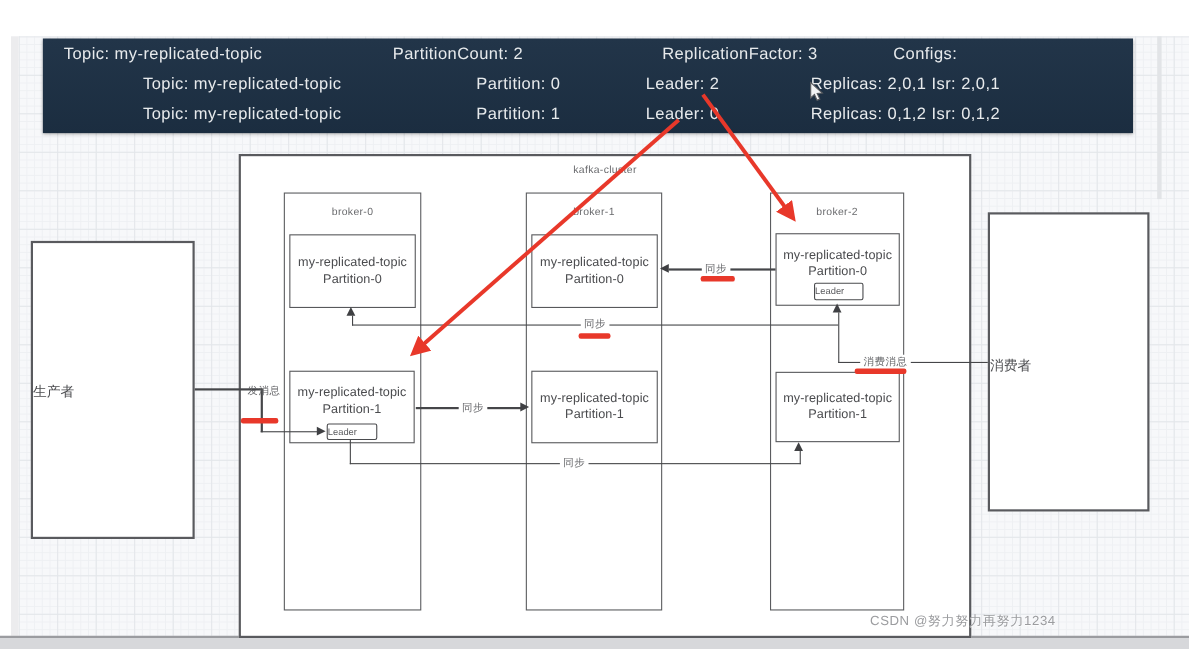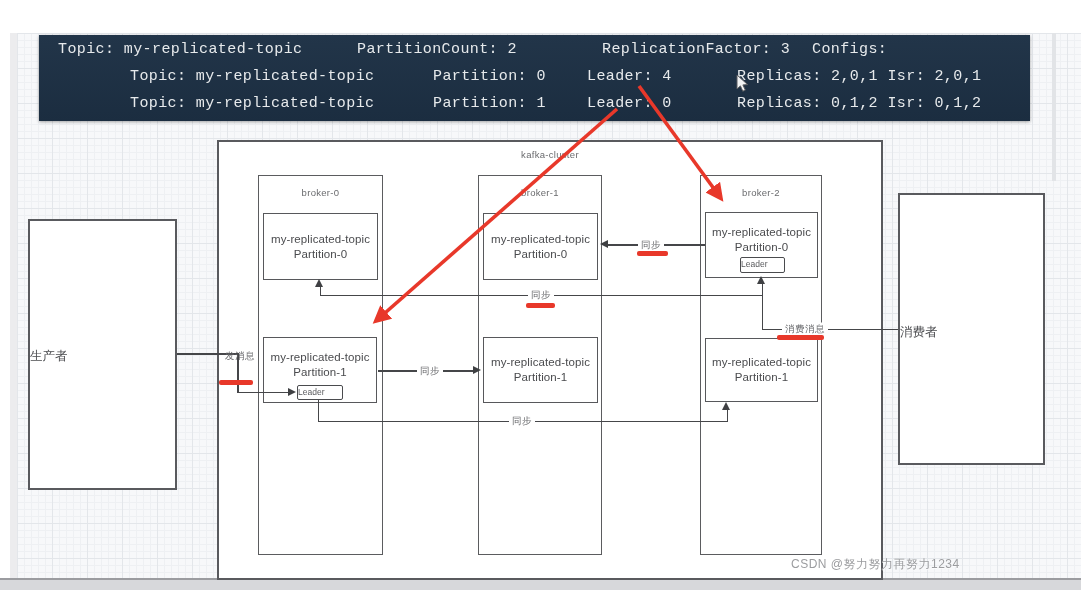--- a/index.html
+++ b/index.html
@@ -17,21 +17,21 @@
       linear-gradient(90deg,#eef0f3 1px, transparent 1px);
     background-size:35px 35px,35px 35px,7px 7px,7px 7px;
   }
   .page-edge-strip { position:absolute; left:10px; top:33px; width:7px; height:545px; background:#ececee; }
   .right-line { position:absolute; left:1052px; top:33px; width:4px; height:148px; background:#e2e4e7; }
   .bottom-band { position:absolute; left:0; top:578px; width:1081px; height:12px; background:#d7d8db; border-top:2px solid #9b9ca0; }
 
   
   .terminal { position:absolute; left:39px; top:35px; width:991px; height:86px;
     background:linear-gradient(180deg,#223549 0%,#1b2d40 100%); box-shadow:0 1px 3px rgba(0,0,0,.35); }
-  .tcell { position:absolute; white-space:pre; font-family:Liberation Mono, monospace;
+  .tcell { position:absolute; white-space:pre; font-family:Liberation Sans, sans-serif;
     font-size:15px; letter-spacing:.4px; color:#e7eaec; }
 
   
   .bigbox { position:absolute; background:#ffffff; border:2px solid #595a5e; }
   .bigbox-label { position:absolute; left:0; right:0; text-align:left; color:#4c4d50; }
   .cluster-label { position:absolute; left:0; right:0; top:7px; text-align:center; font-size:9.5px; color:#6a6b6e; letter-spacing:.3px; }
   .broker { position:absolute; background:#ffffff; border:1.5px solid #5b5c5f; }
   .broker-label { position:absolute; left:0; right:0; top:11px; text-align:center; font-size:9.5px; color:#6a6b6e; letter-spacing:.3px; }
   .pbox { position:absolute; background:#ffffff; border:1.5px solid #57585b; }
   .ptxt { position:absolute; left:0; right:0; top:50%; transform:translateY(-50%);
@@ -66,21 +66,21 @@
   <div class="bottom-band"></div>
 
   <div class="terminal">
     <span class="tcell" style="left:19px;top:6px">Topic: my-replicated-topic</span>
     <span class="tcell" style="left:318px;top:6px">PartitionCount: 2</span>
     <span class="tcell" style="left:563px;top:6px">ReplicationFactor: 3</span>
     <span class="tcell" style="left:773px;top:6px">Configs:</span>
 
     <span class="tcell" style="left:91px;top:33px">Topic: my-replicated-topic</span>
     <span class="tcell" style="left:394px;top:33px">Partition: 0</span>
-    <span class="tcell" style="left:548px;top:33px">Leader: 4</span>
+    <span class="tcell" style="left:548px;top:33px">Leader: 2</span>
     <span class="tcell" style="left:698px;top:33px">Replicas: 2,0,1 Isr: 2,0,1</span>
 
     <span class="tcell" style="left:91px;top:60px">Topic: my-replicated-topic</span>
     <span class="tcell" style="left:394px;top:60px">Partition: 1</span>
     <span class="tcell" style="left:548px;top:60px">Leader: 0</span>
     <span class="tcell" style="left:698px;top:60px">Replicas: 0,1,2 Isr: 0,1,2</span>
   </div>
 
   <div class="bigbox" style="left:217px;top:140px;width:666px;height:440px">
     <div class="cluster-label">kafka-cluster</div>

